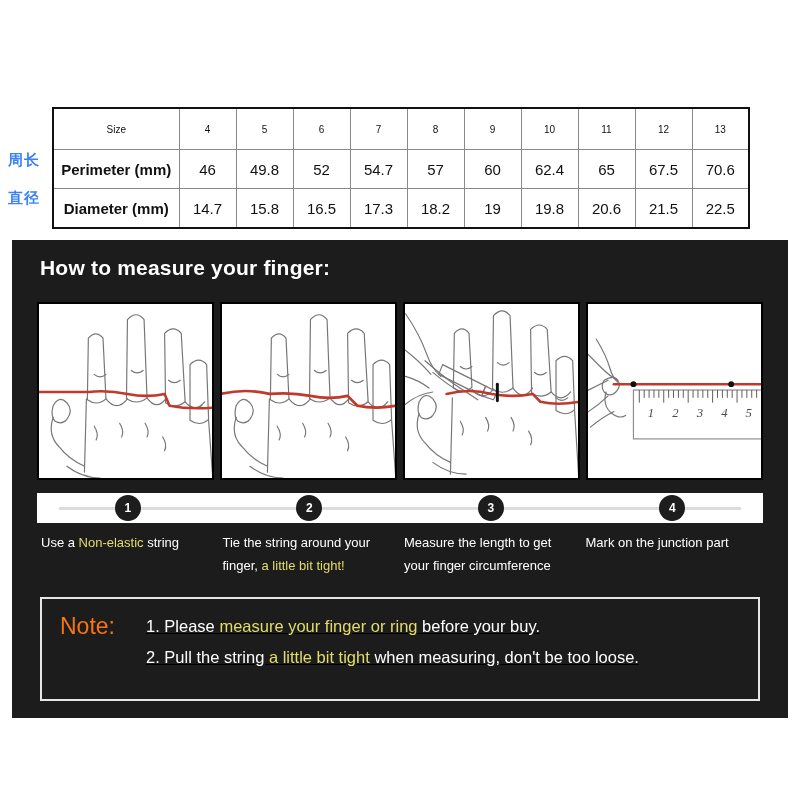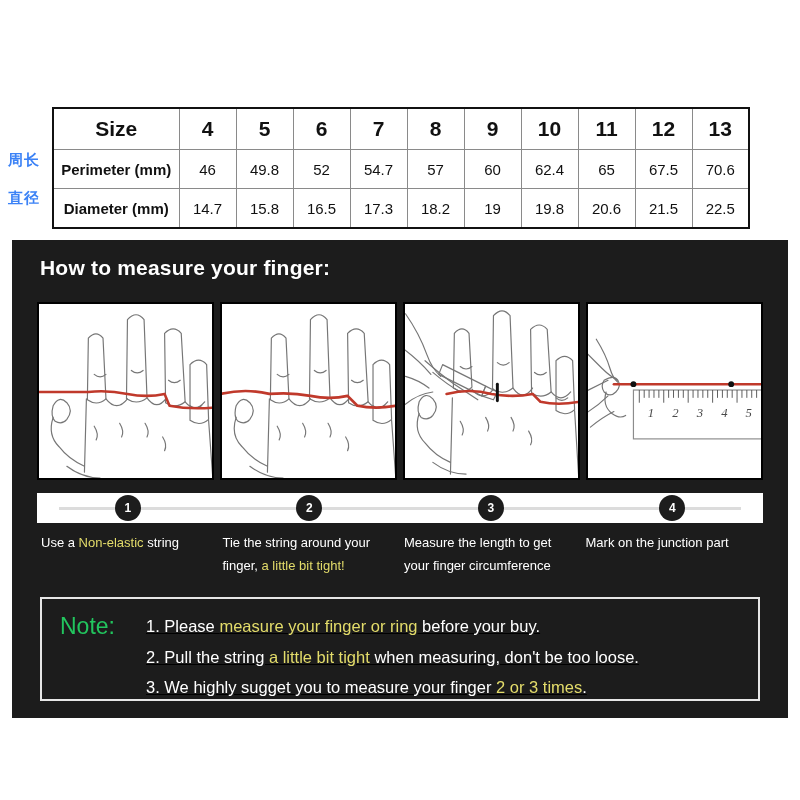--- a/index.html
+++ b/index.html
@@ -7,21 +7,21 @@
   body{width:800px;height:800px;position:relative;overflow:hidden;
        font-family:"Liberation Sans","DejaVu Sans",sans-serif;
        -webkit-font-smoothing:antialiased;}
 
   
   .size-table-wrap{position:absolute;left:52px;top:107px;width:696px;}
   table.size-table{border-collapse:collapse;width:696px;table-layout:fixed;
                    border:2px solid #111;}
   table.size-table td{border:1px solid #8a8a8a;text-align:center;
                       color:#111;background:#fff;}
-  table.size-table tr.r-head td{height:38px;font-weight:bold;font-size:21px;}
+  table.size-table tr.r-head td{height:38px;font-weight:normal;font-size:10px;}
   table.size-table tr.r-body td{height:36px;font-size:15px;}
   td.rowlabel{font-weight:bold;font-size:13.5px;}
   tr.r-head td.rowlabel{font-size:15px;}
   col.c-label{width:126px;}
   col.c-val{width:57px;}
 
   
   .cn-label{position:absolute;color:#3b82f6;font-size:15px;font-weight:bold;
             font-family:Liberation Serif, serif;
             letter-spacing:1px;}
@@ -59,21 +59,21 @@
   
   .captions{position:absolute;left:25px;top:291px;width:726px;
             display:flex;}
   .caption{flex:1 1 0;color:#fff;font-size:13px;line-height:23px;
            padding:0 4px;box-sizing:border-box;}
   .hl{color:#e3dc6a;}
 
   
   .note-box{position:absolute;left:28px;top:357px;width:720px;height:104px;
             border:2px solid #e6e6e6;box-sizing:border-box;}
-  .note-label{position:absolute;left:18px;top:14px;color:#22c55e;font-size:23px;}
+  .note-label{position:absolute;left:18px;top:14px;color:#f97316;font-size:23px;}
   .note-list{position:absolute;left:104px;top:12px;right:12px;text-decoration:underline;}
   .note-item{color:#fff;font-size:16.5px;line-height:30.5px;white-space:nowrap;}
 </style>
 </head>
 <body>
 
 <div class="cn-label cn-perimeter">周长</div>
 <div class="cn-label cn-diameter">直径</div>
 
 <div class="size-table-wrap">
@@ -322,19 +322,16 @@
 
   <div class="note-box">
     <div class="note-label">Note:</div>
     <div class="note-list">
       <div class="note-item">
         <span>1. Please </span><span class="hl">measure your finger or ring</span><span> before your buy.</span>
       </div>
       <div class="note-item">
         <span>2. Pull the string </span><span class="hl">a little bit tight</span><span> when measuring, don't be too loose.</span>
       </div>
-      <div class="note-item">
-        <span>3. We highly sugget you to measure your finger </span><span class="hl">2 or 3 times</span><span>.</span>
-      </div>
     </div>
   </div>
 
 </div>
 
 </body></html>

